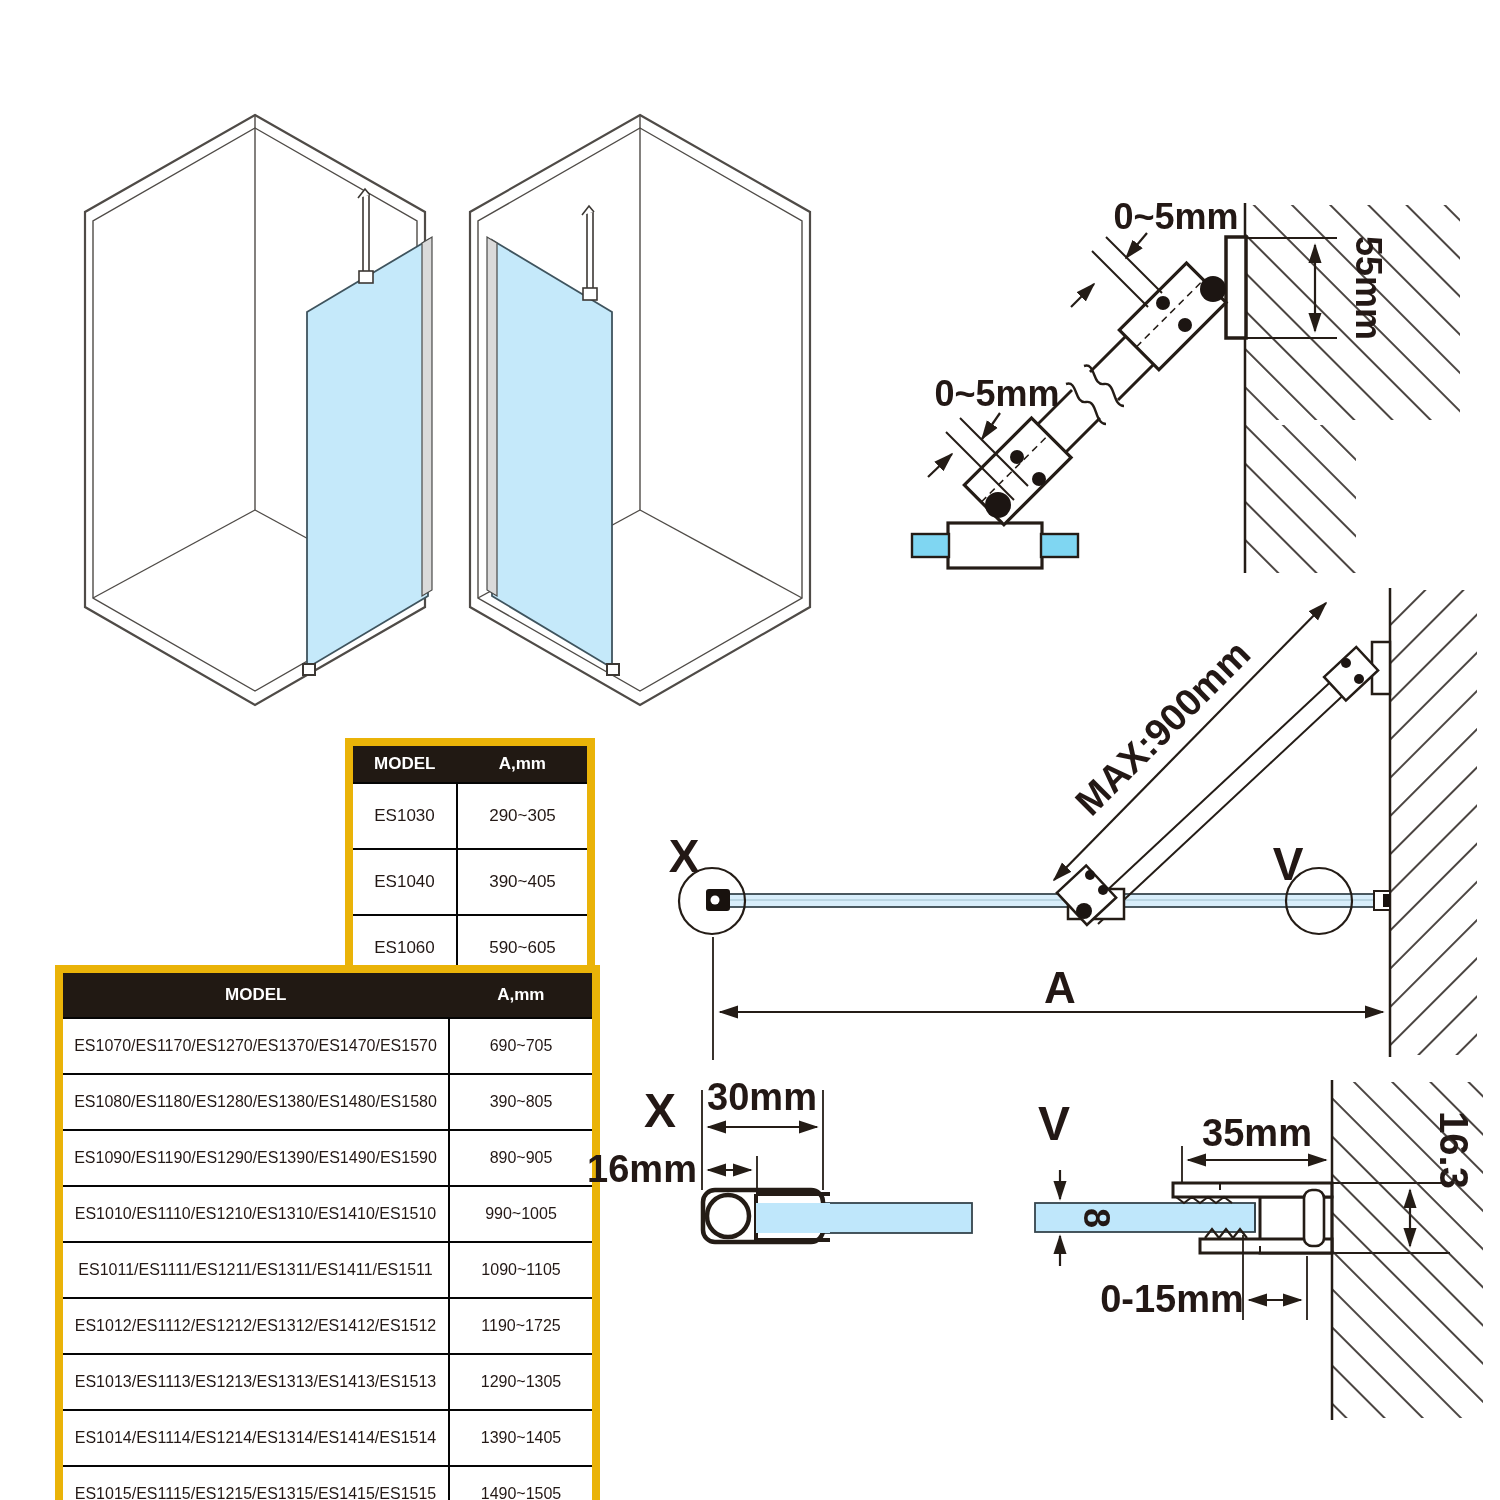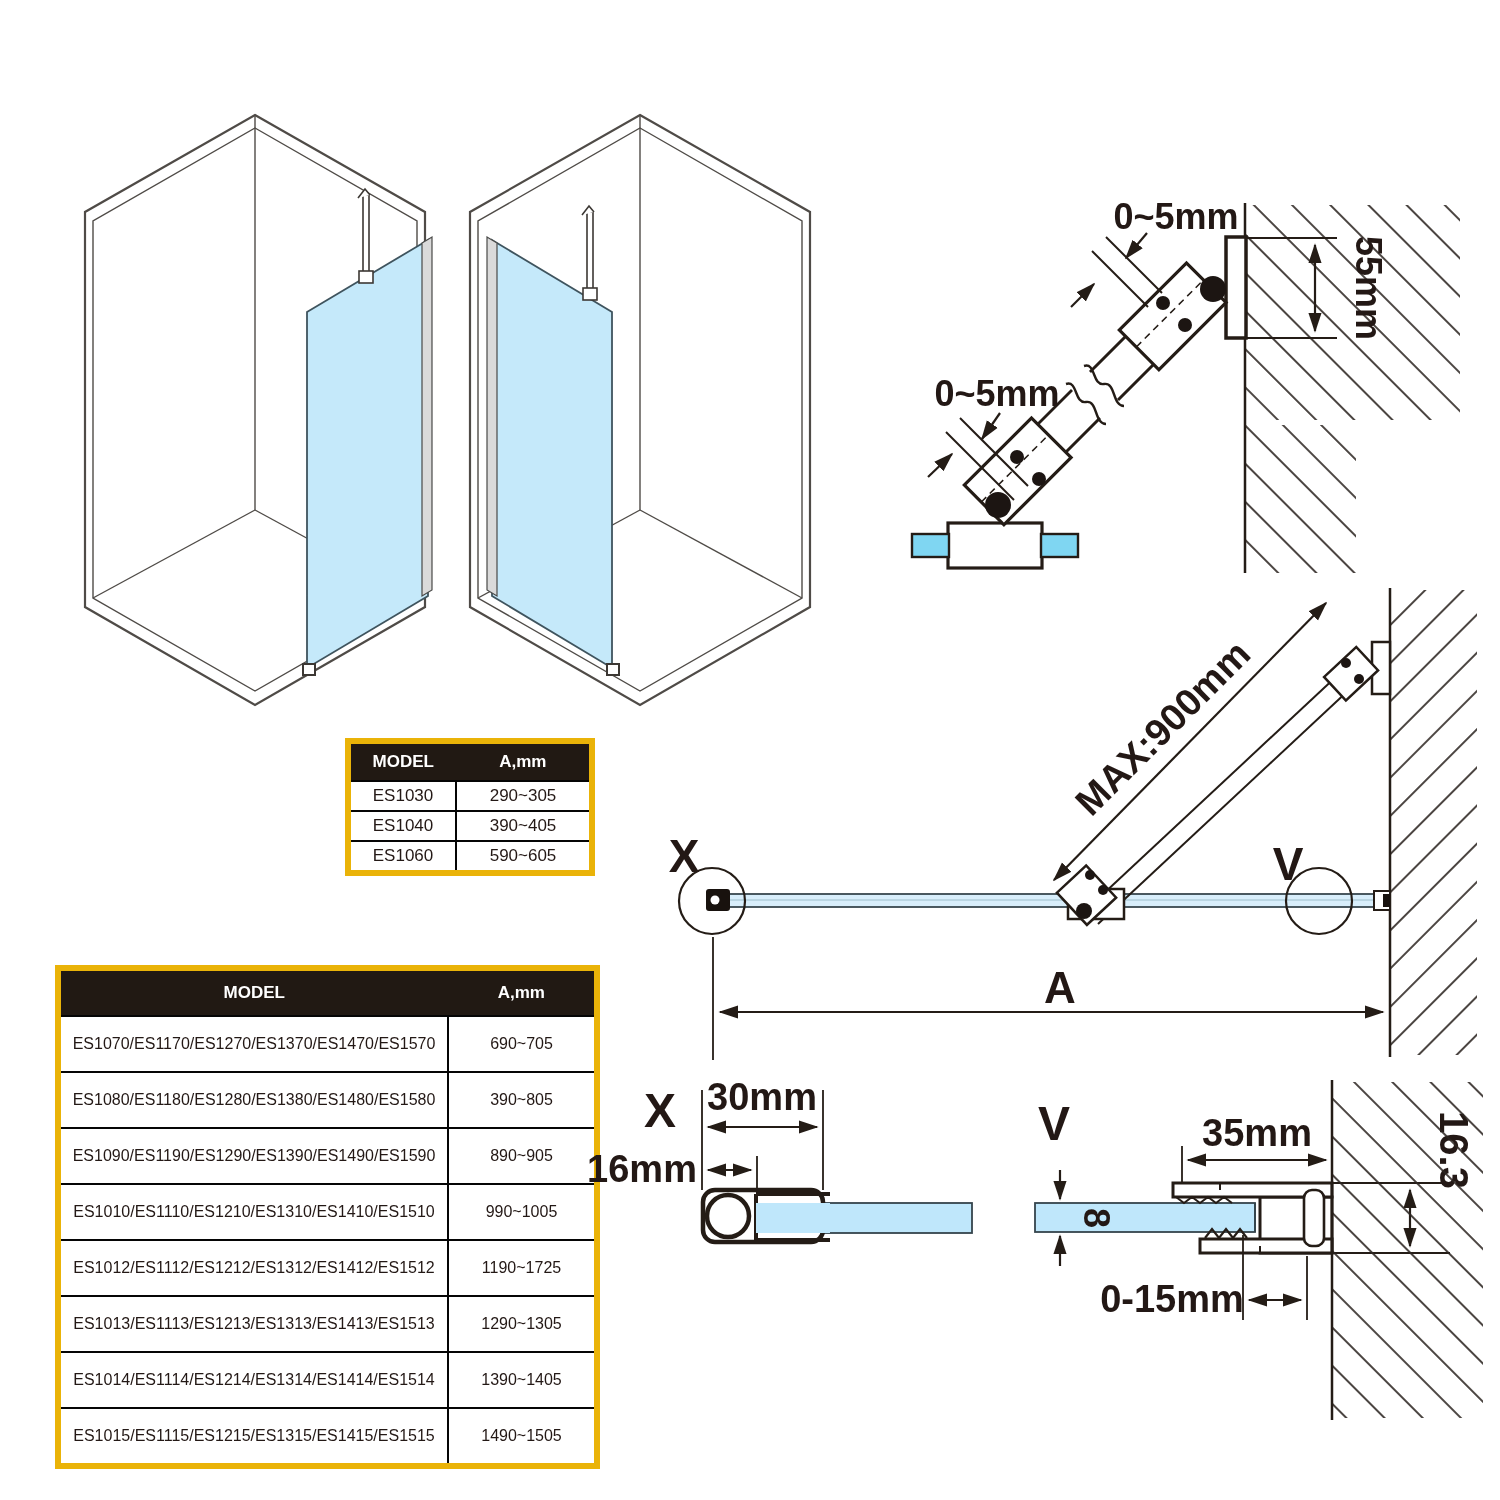--- a/index.html
+++ b/index.html
@@ -4,24 +4,24 @@
 <style>
   html,body{margin:0;padding:0;background:#ffffff;}
   #canvas{position:relative;width:1500px;height:1500px;background:#ffffff;overflow:hidden;
           font-family:"Liberation Sans",sans-serif;color:#231815;}
   .abs{position:absolute;}
   svg text{font-family:"Liberation Sans",sans-serif;font-weight:bold;fill:#231815;}
   
   table.spec{border-collapse:collapse;background:#ffffff;table-layout:fixed;}
   table.spec th{background:#211913;color:#ffffff;font-weight:bold;text-align:center;border:1px solid #211913;}
   table.spec td{border:2px solid #050505;text-align:center;color:#231815;background:#ffffff;}
-  table.spec{border:6px solid #eab308;}
+  table.spec{border:8px solid #eab308;}
   #small-table{width:250px;}
   #small-table th{font-size:17px;padding:8px 2px;}
-  #small-table td{font-size:17px;padding:4px 2px;font-weight:500;}
+  #small-table td{font-size:17px;padding:22px 2px;font-weight:500;}
   #small-table .c0{width:108px;}
   #large-table{width:545px;}
   #large-table th{font-size:17px;padding:12px 2px;}
   #large-table td{font-size:16px;padding:18px 2px;font-weight:500;}
   #large-table .c0{width:390px;}
 </style>
 </head>
 <body>
 
 <div id="canvas">
@@ -230,20 +230,24 @@
           <td>ES1080/ES1180/ES1280/ES1380/ES1480/ES1580</td>
           <td>390~805</td>
         </tr>
         <tr>
           <td>ES1090/ES1190/ES1290/ES1390/ES1490/ES1590</td>
           <td>890~905</td>
         </tr>
         <tr>
           <td>ES1010/ES1110/ES1210/ES1310/ES1410/ES1510</td>
           <td>990~1005</td>
+        </tr>
+        <tr>
+          <td>ES1011/ES1111/ES1211/ES1311/ES1411/ES1511</td>
+          <td>1090~1105</td>
         </tr>
         <tr>
           <td>ES1012/ES1112/ES1212/ES1312/ES1412/ES1512</td>
           <td>1190~1725</td>
         </tr>
         <tr>
           <td>ES1013/ES1113/ES1213/ES1313/ES1413/ES1513</td>
           <td>1290~1305</td>
         </tr>
         <tr>

